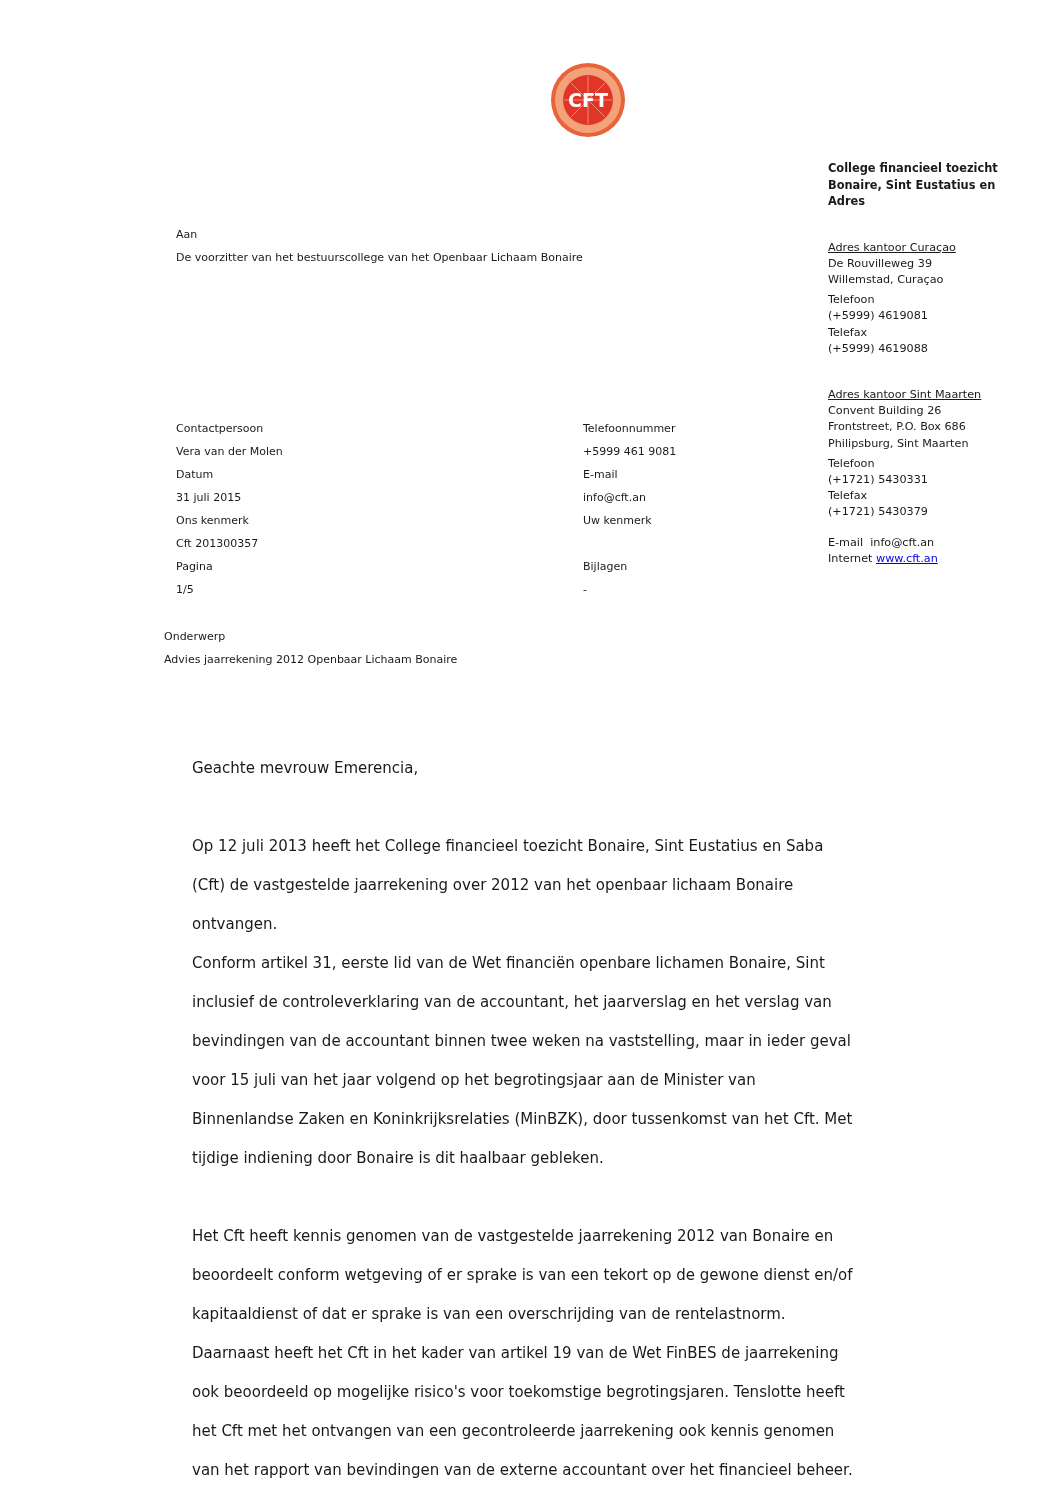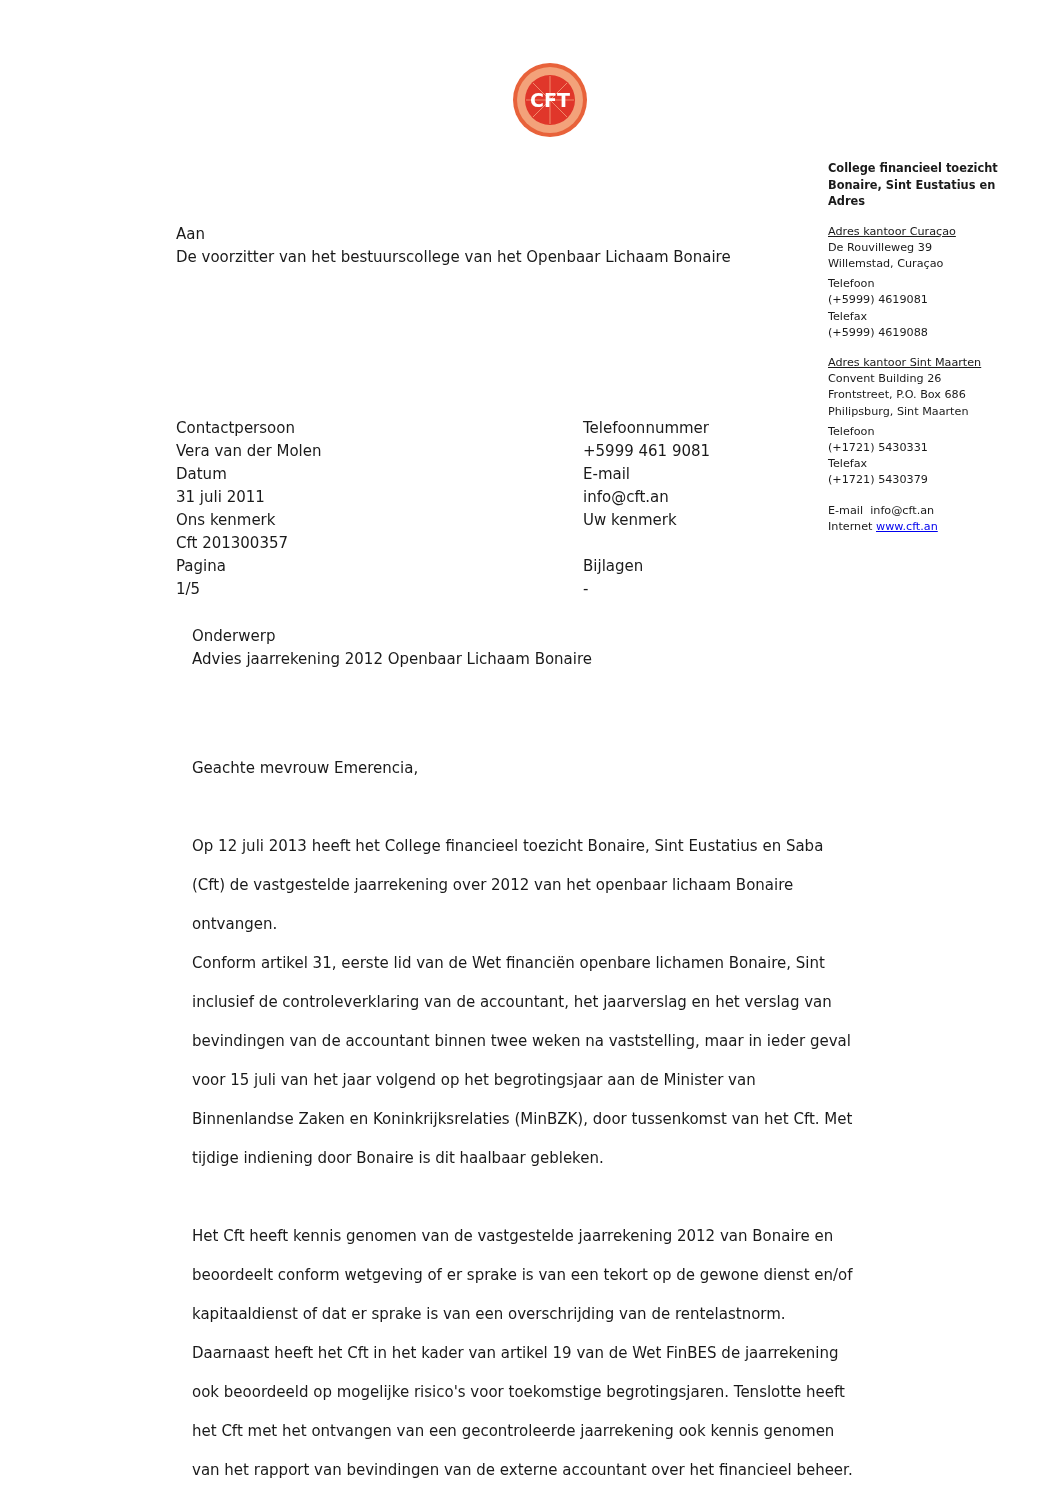--- a/index.html
+++ b/index.html
@@ -1,32 +1,32 @@
 <!DOCTYPE html>
 <html><head>
 <meta charset="utf-8">
 <style>
   html, body { margin: 0; padding: 0; background: #ffffff; }
   body { width: 1058px; height: 1497px; position: relative; overflow: hidden;
          font-family: "DejaVu Sans", sans-serif; color: #1a1a1a; }
   .abs { position: absolute; }
-  .logo { left: 512px; top: 62px; width: 76px; height: 76px; }
+  .logo { left: 550px; top: 62px; width: 76px; height: 76px; }
   .side { left: 828px; top: 160px; width: 200px; font-size: 11.2px; line-height: 16.2px; }
   .side .bold { font-weight: bold; font-size: 11.4px; line-height: 16.5px; }
-  .side .ul { text-decoration: underline; }
+  .side .ul { text-decoration: underline; margin-top: 16px; }
   .side .gap { height: 14px; }
   .side .gap-s { height: 4px; }
   .side .row { display: flex; flex-direction: column; }
   .side .row .k { width: 64px; }
   .side a { color: #0000ee; text-decoration: underline; text-align: right; }
-  .main { font-size: 15px; line-height: 23px; }
+  .main { font-size: 11px; line-height: 23px; }
   .addr { left: 176px; top: 223px; }
   .meta { left: 176px; top: 417px; width: 560px; }
   .meta .grid { display: grid; grid-template-columns: 407px 160px; }
-  .subj { left: 192px; top: 625px; }
+  .subj { left: 164px; top: 625px; }
   .body { left: 176px; top: 741px; width: 710px; font-size: 15px; line-height: 23px; }
   .body p { margin: 16px; }
   .body .sp { height: 23px; }
 </style>
 </head>
 <body>
 
 <div class="abs logo">
   <svg width="76" height="76" viewBox="0 0 76 76">
     <circle cx="38" cy="38" r="37" fill="#e8623a"></circle>
@@ -84,21 +84,21 @@
 </div>
 
 <div class="abs main meta">
   <div class="grid">
     <div>Contactpersoon</div>
     <div>Telefoonnummer</div>
     <div>Vera van der Molen</div>
     <div>+5999 461 9081</div>
     <div>Datum</div>
     <div>E-mail</div>
-    <div>31 juli 2011</div>
+    <div>31 juli 2015</div>
     <div>info@cft.an</div>
     <div>Ons kenmerk</div>
     <div>Uw kenmerk</div>
     <div>Cft 201300357</div>
     <div>&nbsp;</div>
     <div>Pagina</div>
     <div>Bijlagen</div>
     <div>1/5</div>
     <div>-</div>
   </div>

